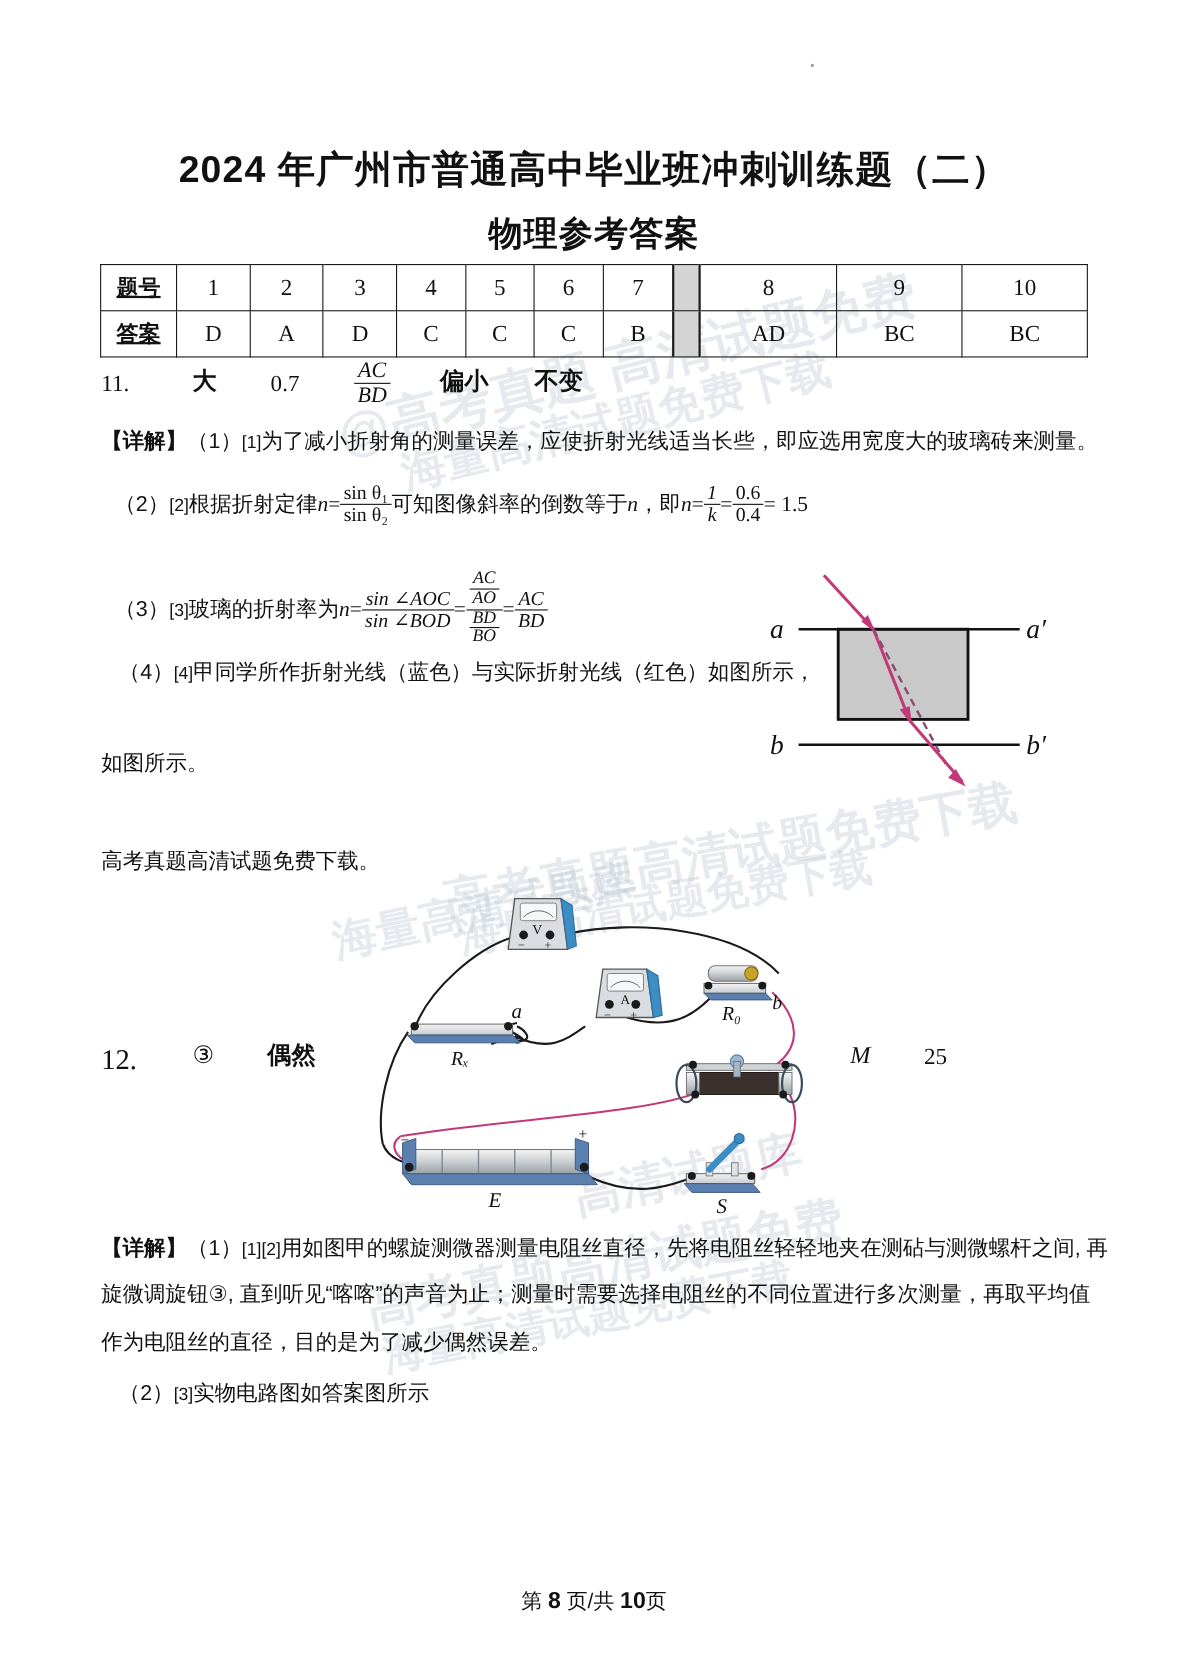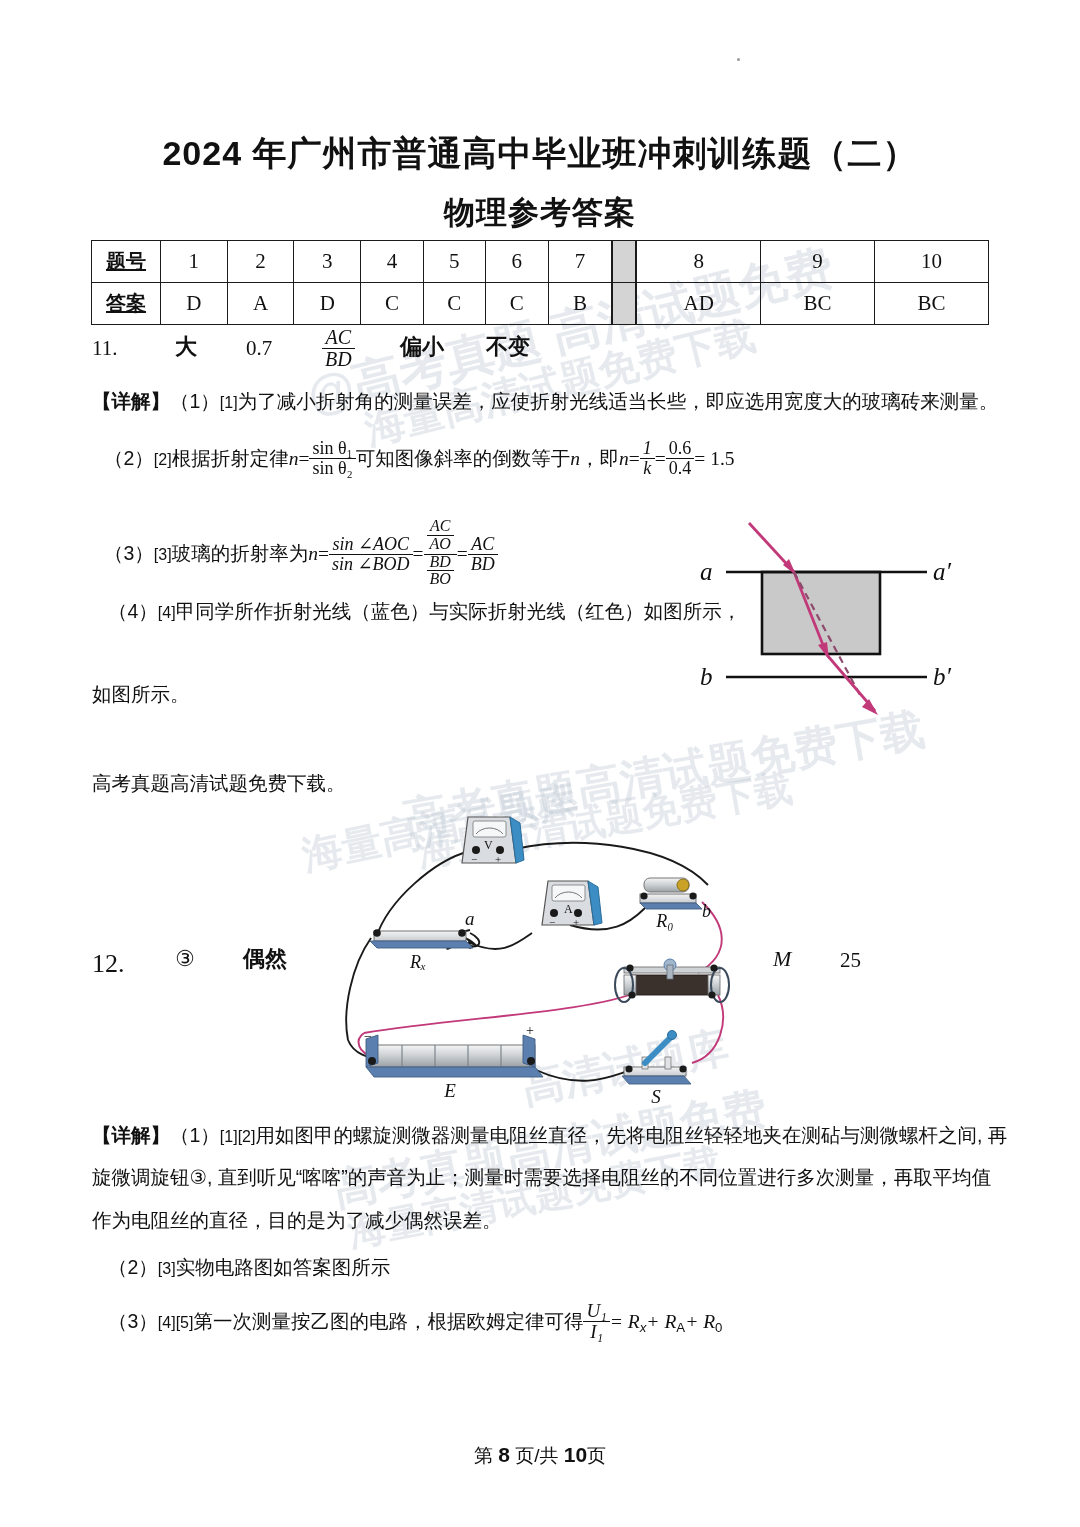--- a/index.html
+++ b/index.html
@@ -350,23 +350,20 @@
   <div class="ln" style="left:92px;top:1124px;">
     <span class="bld">【详解】</span><span>（1）</span><span style="font-size:16px;">[1][2]</span><span>用如图甲的螺旋测微器测量电阻丝直径，先将电阻丝轻轻地夹在测砧与测微螺杆之间, 再</span>
   </div>
   <div class="ln" style="left:92px;top:1209px;">作为电阻丝的直径，目的是为了减少偶然误差。</div>
   <div class="ln" style="left:92px;top:1166px;">旋微调旋钮③, 直到听见“喀喀”的声音为止；测量时需要选择电阻丝的不同位置进行多次测量，再取平均值</div>
 
   <div class="ln" style="left:108px;top:1256px;">
     <span>（2）</span><span style="font-size:16px;">[3]</span><span>实物电路图如答案图所示</span>
   </div>
 
-  <div class="ln" style="left:108px;top:1302px;">
-    <span>（3）</span><span style="font-size:16px;">[4][5]</span><span>第一次测量按乙图的电路，根据欧姆定律可得</span><span class="frac" style="font-size:19px;"><span class="num">U₁</span><span class="den">I₁</span></span><span class="it ser">= R</span><span class="sub">x</span><span class="it ser">+ R</span><span class="subn">A</span><span class="it ser">+ R</span><span class="subn">0</span>
-  </div>
 
 
   <div class="footer">
     <span>第</span>
     <b>8</b>
     <span>页/共</span>
     <b>10</b><span>页</span>
   </div>
 
 </div>

